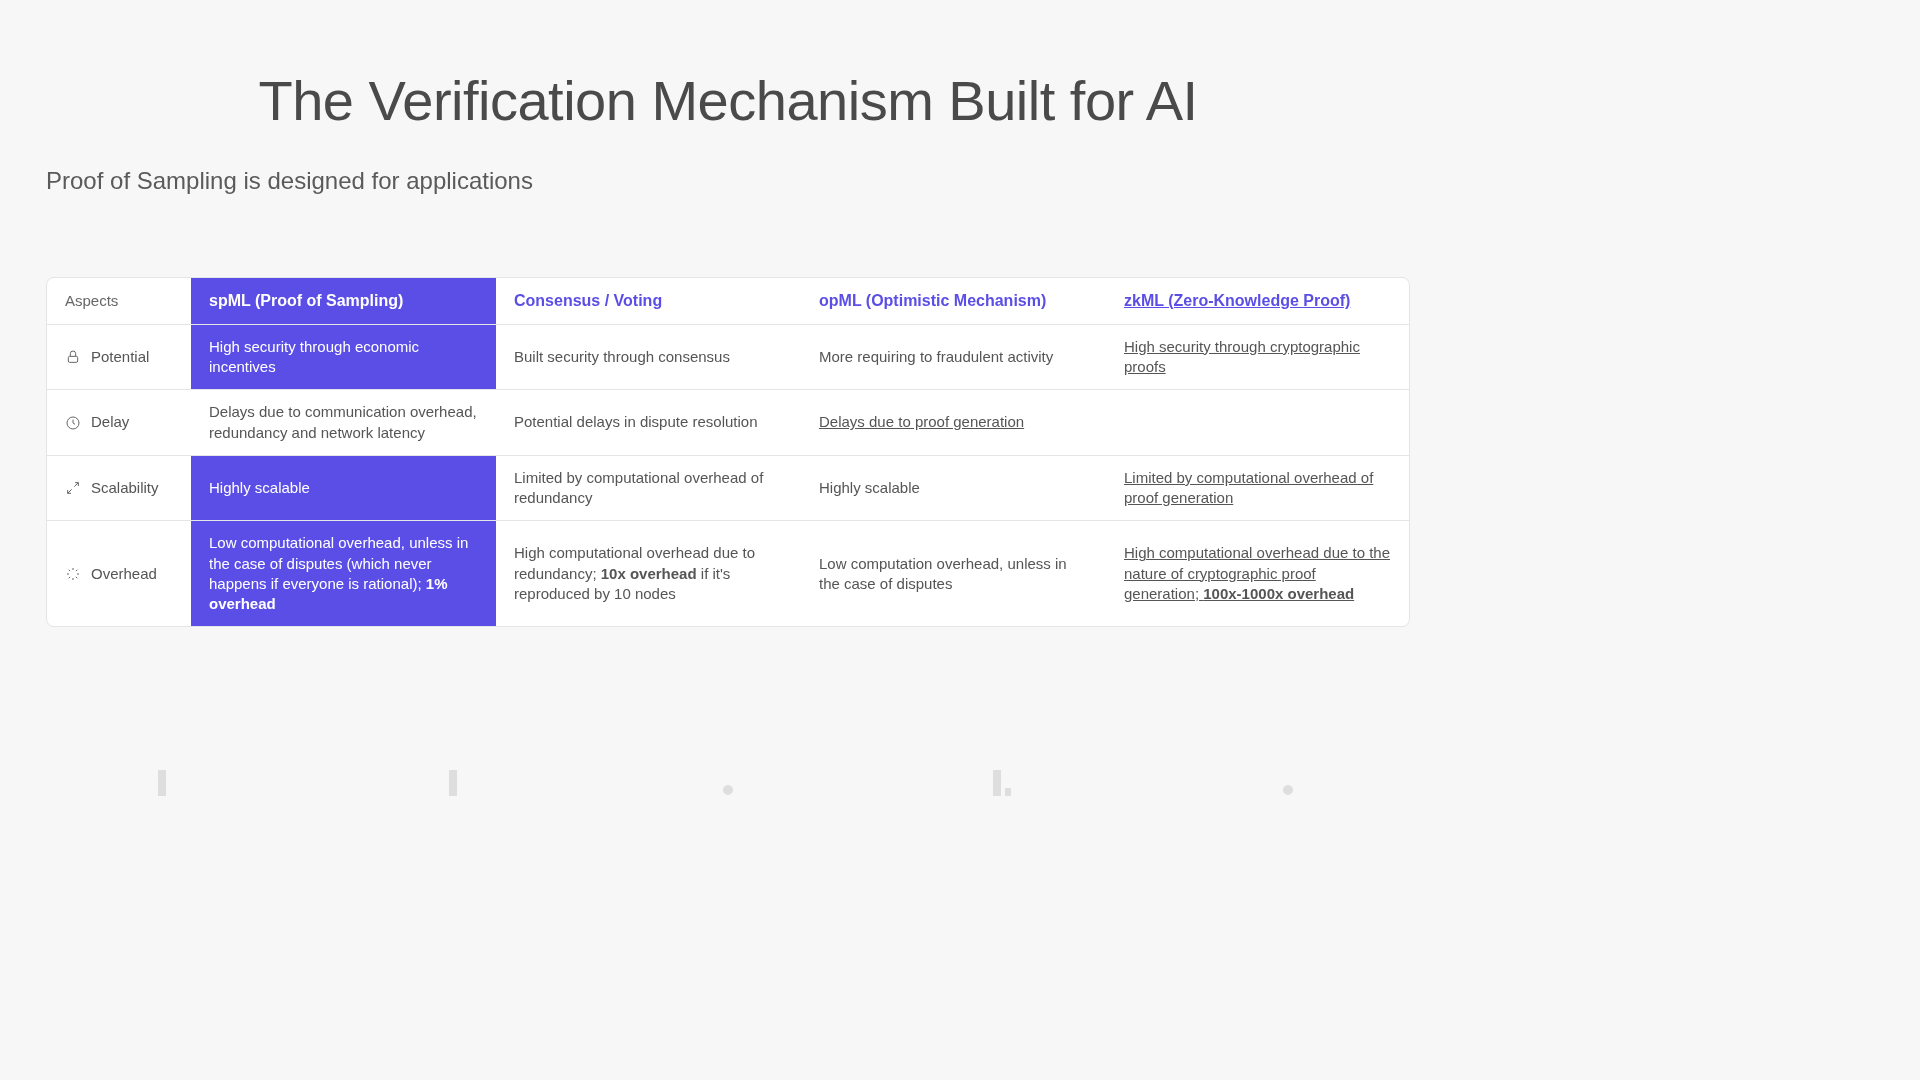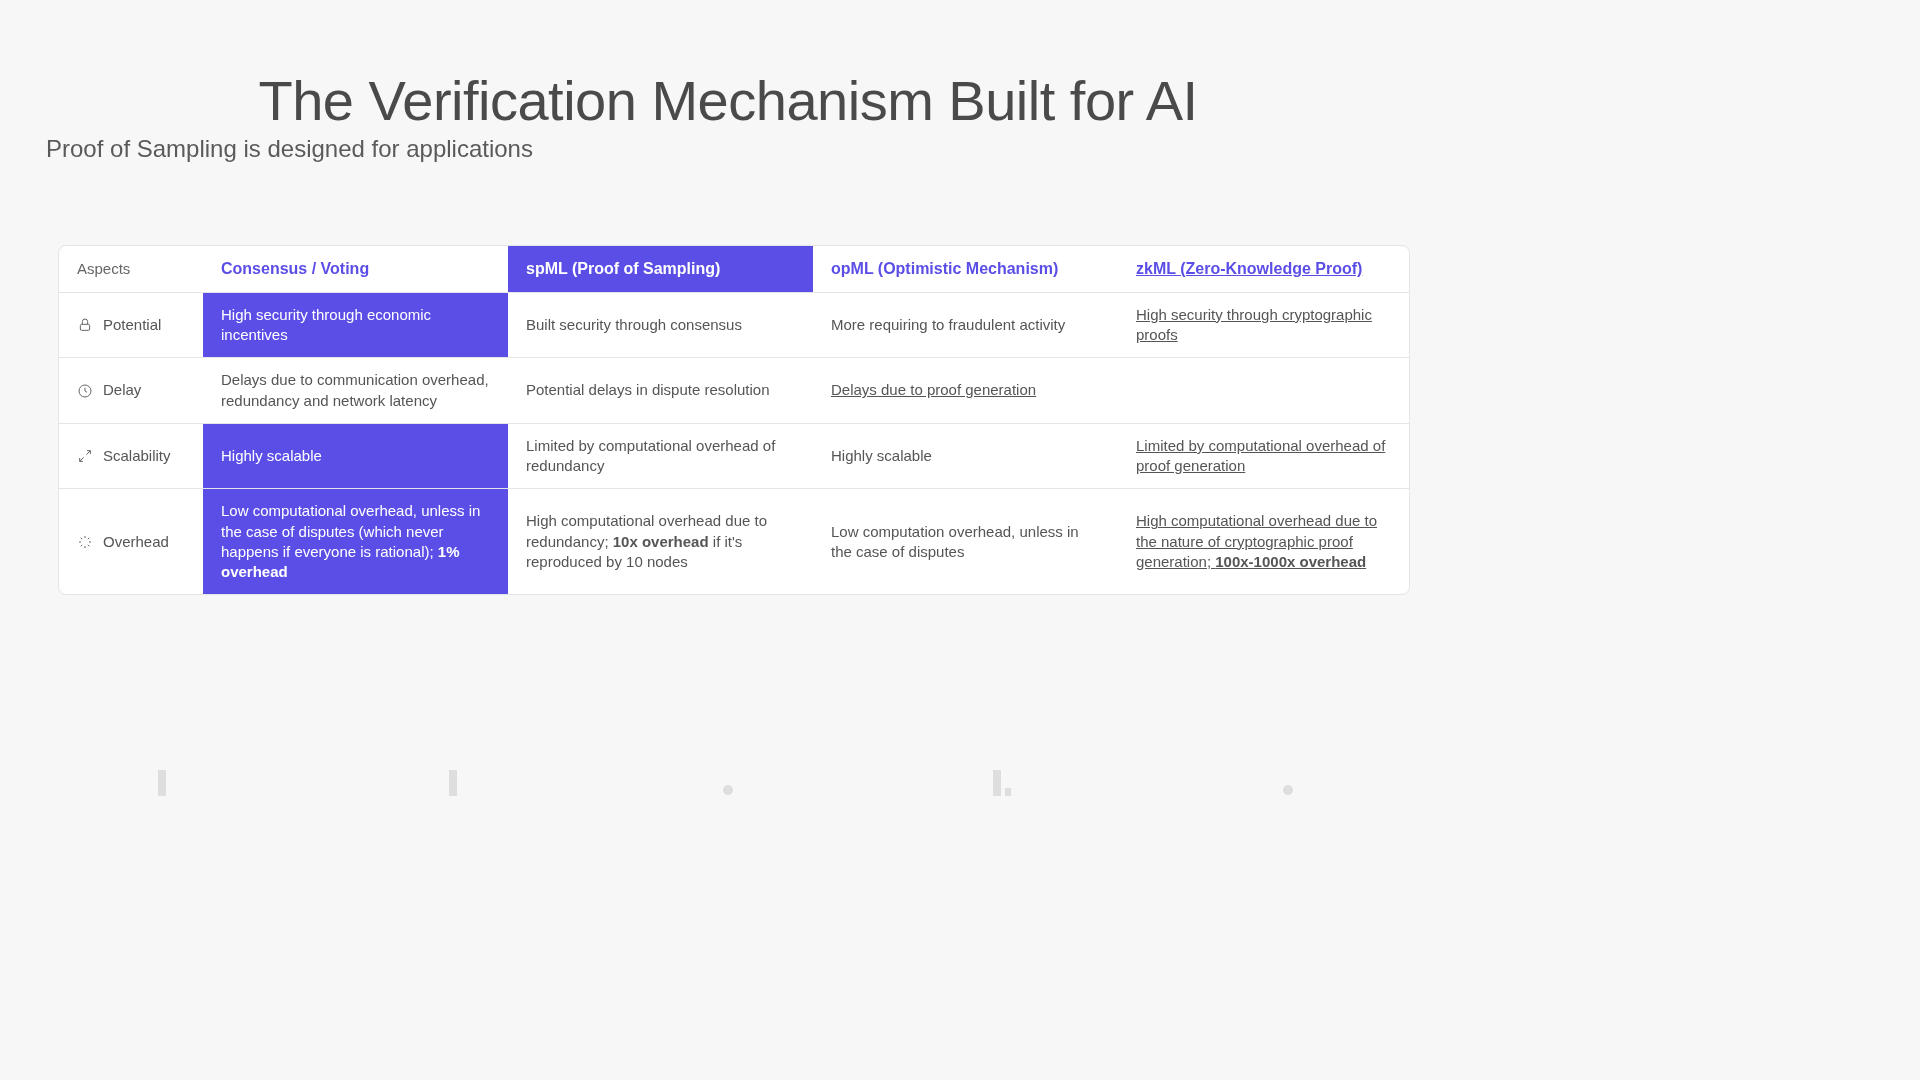--- a/index.html
+++ b/index.html
@@ -14,35 +14,35 @@
   .container {
     padding: 70px 46px 0 46px;
   }
   .title {
     font-size: 56px;
     font-weight: 300;
     color: #4a4a4a;
     text-align: center;
     letter-spacing: -0.5px;
     line-height: 1.1;
+    margin-bottom: 32px;
   }
   .subtitle {
     font-size: 24px;
     font-weight: 300;
     color: #5a5a5a;
     text-align: left;
     line-height: 1.4;
     margin-bottom: 80px;
   }
   .comparison-table {
     border: 1px solid #e5e5e8;
     border-radius: 8px;
     overflow: hidden;
     background: #fff;
-    margin-left: 12px;
   }
   .row {
     display: flex;
     border-bottom: 1px solid #e5e5e8;
   }
   .row:last-child { border-bottom: none; }
   .cell {
     padding: 12px 18px;
     font-size: 15px;
     color: #555;
@@ -119,22 +119,22 @@
 <div class="container">
   <h1 class="title">The Verification Mechanism Built for AI</h1>
   <p class="subtitle">
     <span>Proof of Sampling is designed for applications</span><br>
   </p>
 
   <div class="comparison-table">
 
     <div class="row header-row">
       <div class="cell cell-aspect">Aspects</div>
+      <div class="cell cell-spml">spML (Proof of Sampling)</div>
       <div class="cell cell-consensus">Consensus / Voting</div>
-      <div class="cell cell-spml">spML (Proof of Sampling)</div>
       <div class="cell cell-opml">opML (Optimistic Mechanism)</div>
       <div class="cell cell-zkml">zkML (Zero-Knowledge Proof)</div>
     </div>
 
     <div class="row">
       <div class="cell cell-aspect">
         <span class="icon">
           <svg viewBox="0 0 24 24">
               <rect x="5" y="11" width="14" height="9" rx="2"></rect>
               <path d="M8 11V7a4 4 0 0 1 8 0v4"></path>

